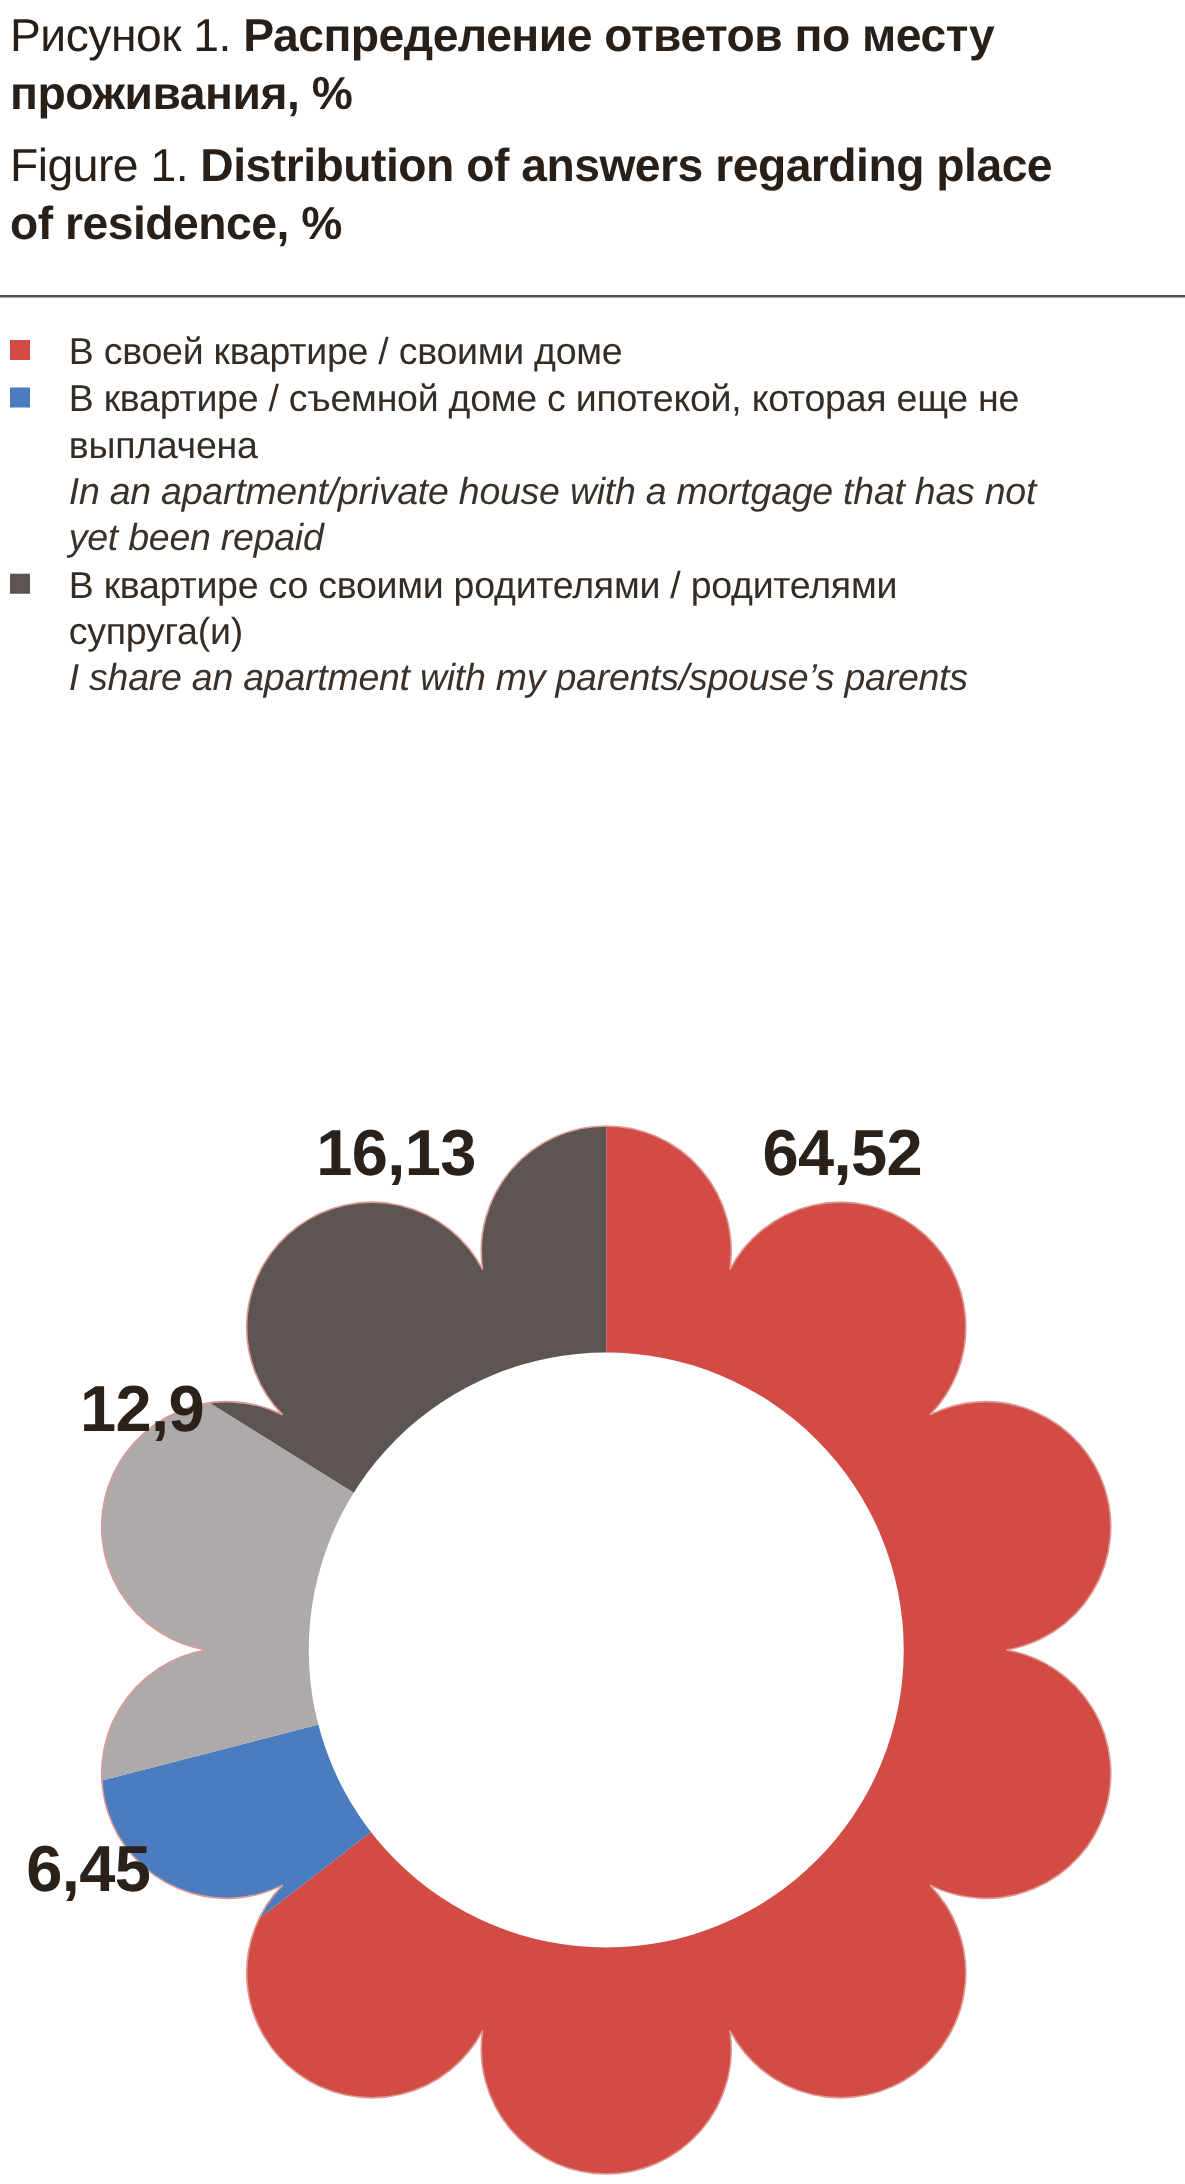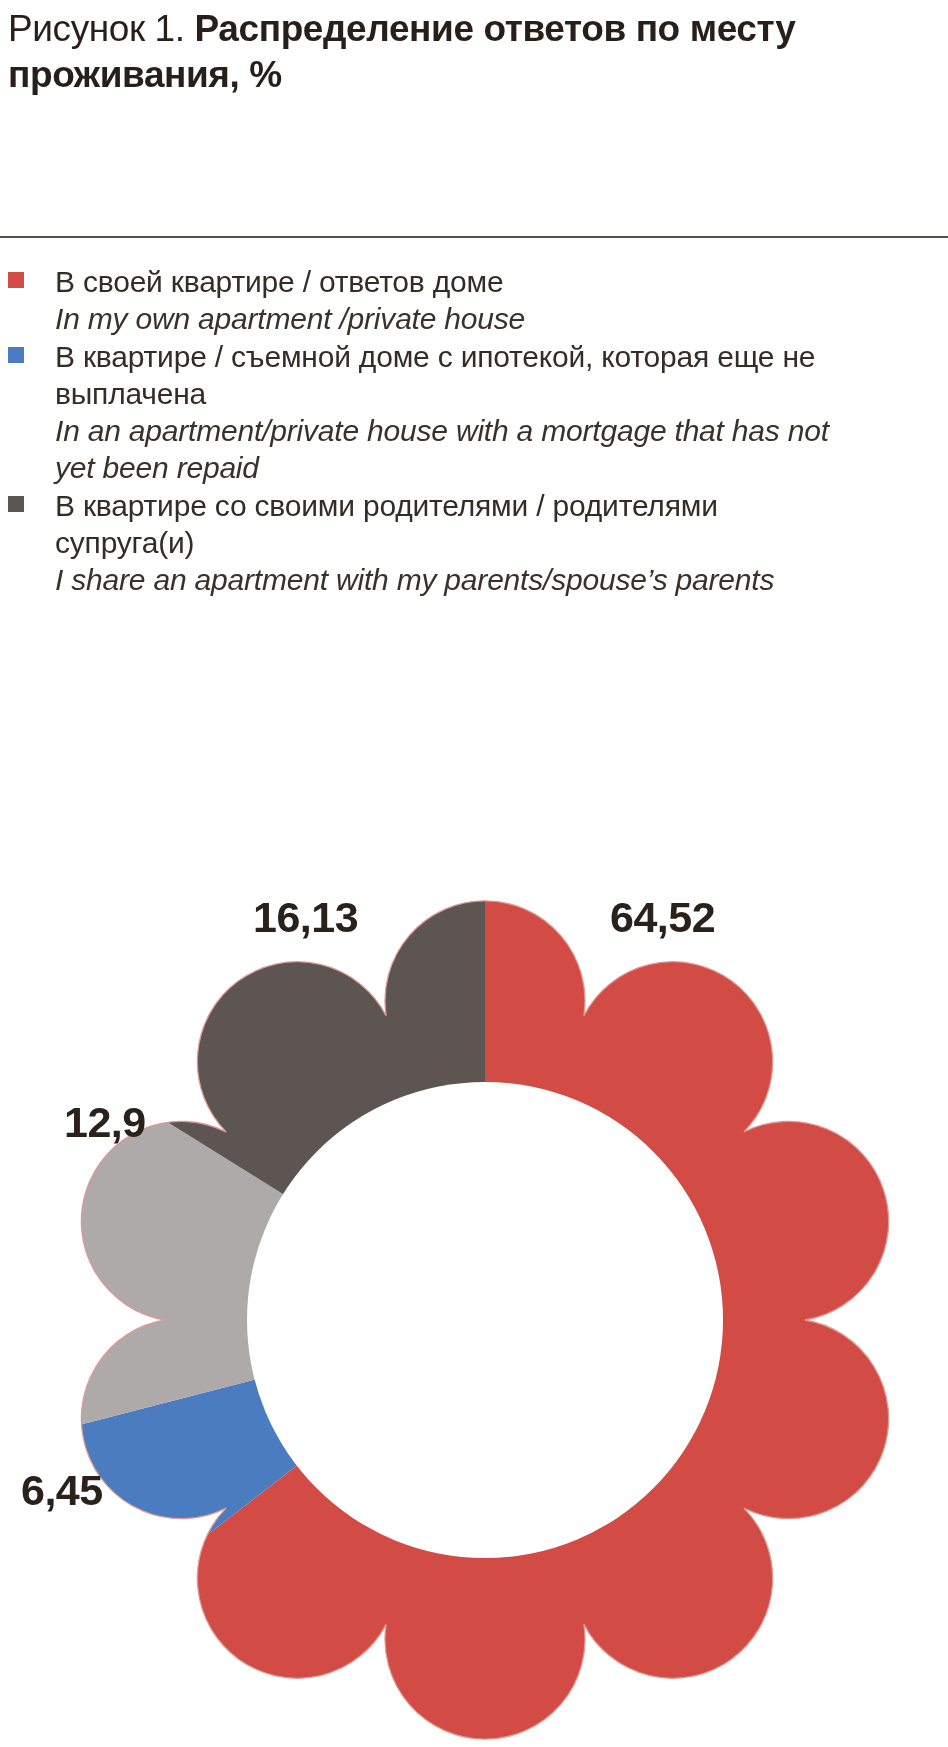--- a/index.html
+++ b/index.html
@@ -71,47 +71,47 @@
   
   .chart-svg {
     position: absolute;
     top: 0;
     left: 0;
     width: 948px;
     height: 1747px;
   }
   .value-label {
     position: absolute;
-    font-size: 43px;
+    font-size: 52px;
     font-weight: 700;
     letter-spacing: -0.5px;
     color: #2a211a;
     white-space: nowrap;
   }
   .lbl-top-right  { left: 610px; top: 893px; }
   .lbl-top-left   { left: 253px; top: 893px; }
   .lbl-mid-left   { left: 24px;  top: 1098px; margin-left: 40px; }
   .lbl-bottom-left{ left: 21px;  top: 1466px; }
 </style>
 </head>
 <body>
 
 <div class="page">
 
   <div class="title-block">
     <p class="ru"><span class="t-prefix">Рисунок 1. </span><span class="t-main">Распределение ответов по месту проживания, %</span></p>
+    <p class="en"><span class="t-prefix">Figure 1. </span><span class="t-main">Distribution of answers regarding place of residence, %</span></p>
   </div>
 
   <div class="divider"></div>
 
   <ul class="legend">
     <li>
       <span class="swatch" style="background-color: rgb(210, 75, 69);"></span>
-      <div class="ru-label">В своей квартире / ответов доме</div>
-      <div class="en-label">In my own apartment /private house</div>
+      <div class="ru-label">В своей квартире / своими доме</div>
     </li>
     <li>
       <span class="swatch" style="background-color: rgb(75, 124, 192);"></span>
       <div class="ru-label">В квартире / съемной доме с ипотекой, которая еще не выплачена</div>
       <div class="en-label">In an apartment/private house with a mortgage that has not yet been repaid</div>
     </li>
     <li>
       <span class="swatch" style="background-color: rgb(92, 85, 81);"></span>
       <div class="ru-label">В квартире со своими родителями / родителями супруга(и)</div>
       <div class="en-label">I share an apartment with my parents/spouse’s parents</div>

